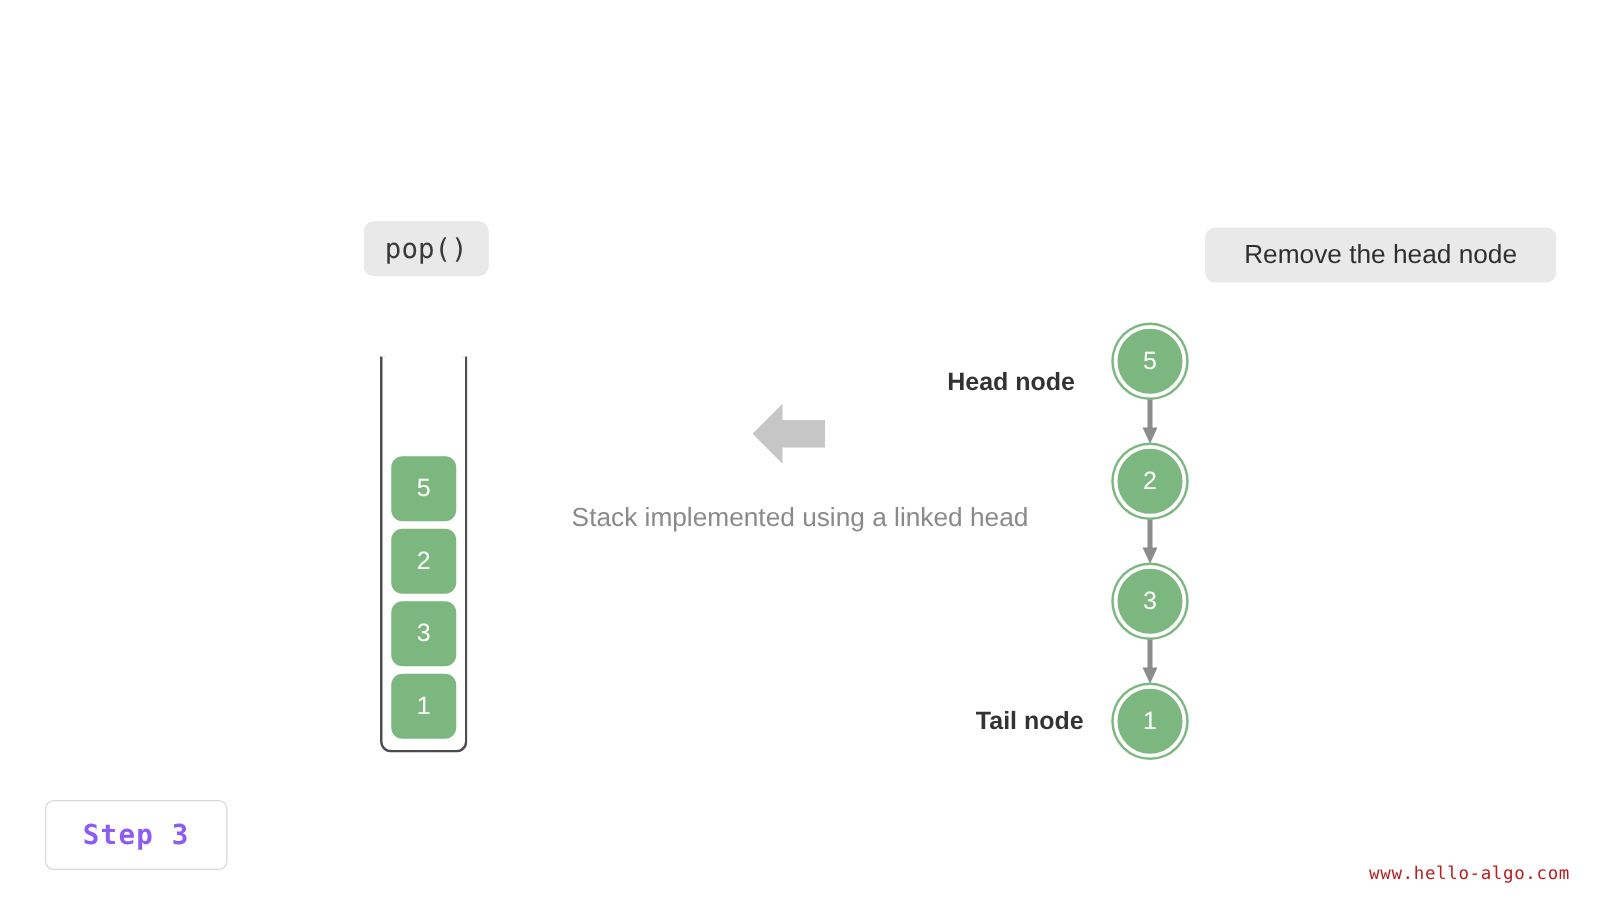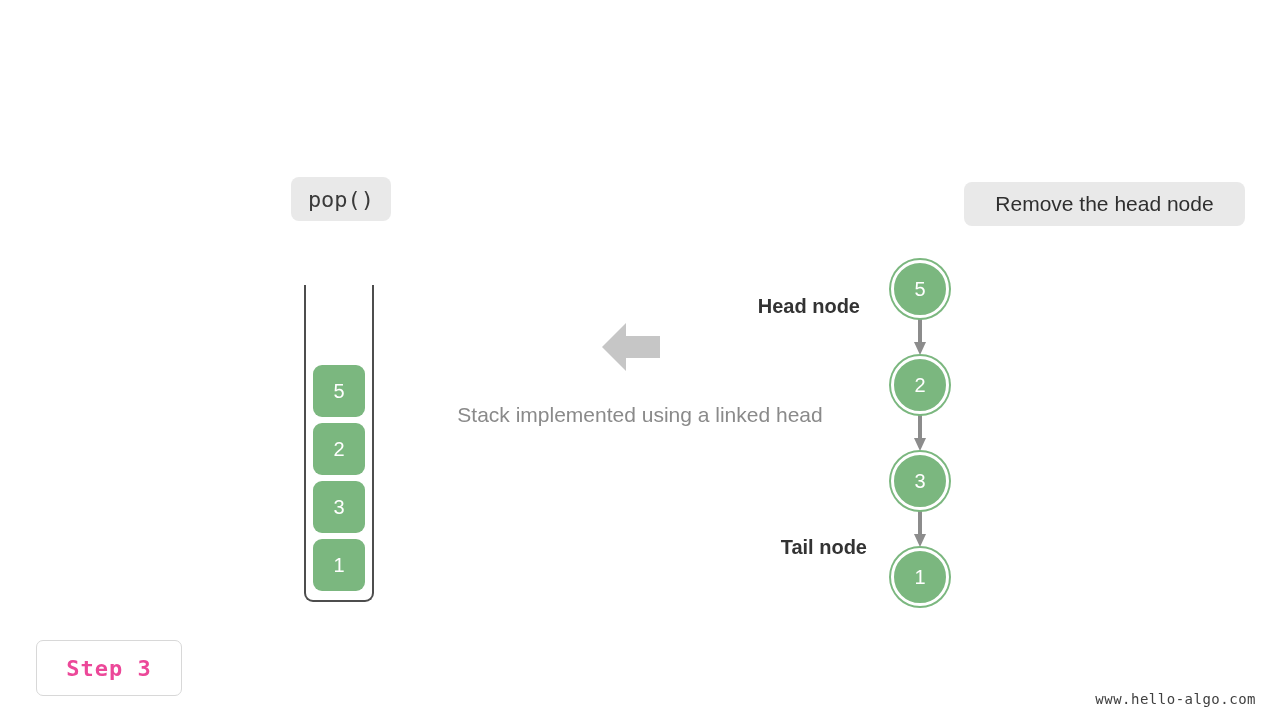--- a/index.html
+++ b/index.html
@@ -58,32 +58,32 @@
     height: 54px;
     background: #ffffff;
     border: 1px solid #d8d8d8;
     border-radius: 7px;
     display: flex;
     align-items: center;
     justify-content: center;
     font-family: "DejaVu Sans Mono", "Liberation Mono", monospace;
     font-size: 22px;
     font-weight: bold;
-    color: #ec4899;
+    color: #8b5cf6;
     letter-spacing: 1px;
   }
 
   
   #watermark {
     position: absolute;
     right: 24px;
     bottom: 13px;
     font-family: "DejaVu Sans Mono", "Liberation Mono", monospace;
     font-size: 14px;
-    color: #404040;
+    color: #b91c1c;
     letter-spacing: 0.5px;
   }
 
   
   #stack-container {
     position: absolute;
     left: 304px;
     top: 285px;
     width: 70px;
     height: 317px;
@@ -192,19 +192,19 @@
     <line x1="6" y1="0" x2="6" y2="26" stroke="#8c8c8c" stroke-width="4"></line>
     <polygon points="6,37 0,24 12,24" fill="#8c8c8c"></polygon>
   </svg>
 
   <div class="ll-node" style="left:891px; top:260px;">5</div>
   <div class="ll-node" style="left:891px; top:356px;">2</div>
   <div class="ll-node" style="left:891px; top:452px;">3</div>
   <div class="ll-node" style="left:891px; top:548px;">1</div>
 
   <div class="ll-label" style="left:700px; top:295px; width:160px;">Head node</div>
-  <div class="ll-label" style="left:707px; top:536px; width:160px;">Tail node</div>
+  <div class="ll-label" style="left:707px; top:566px; width:160px;">Tail node</div>
 
   <div id="step-box">Step 3</div>
 
   <div id="watermark">www.hello-algo.com</div>
 
 </div>
 
 </body></html>

